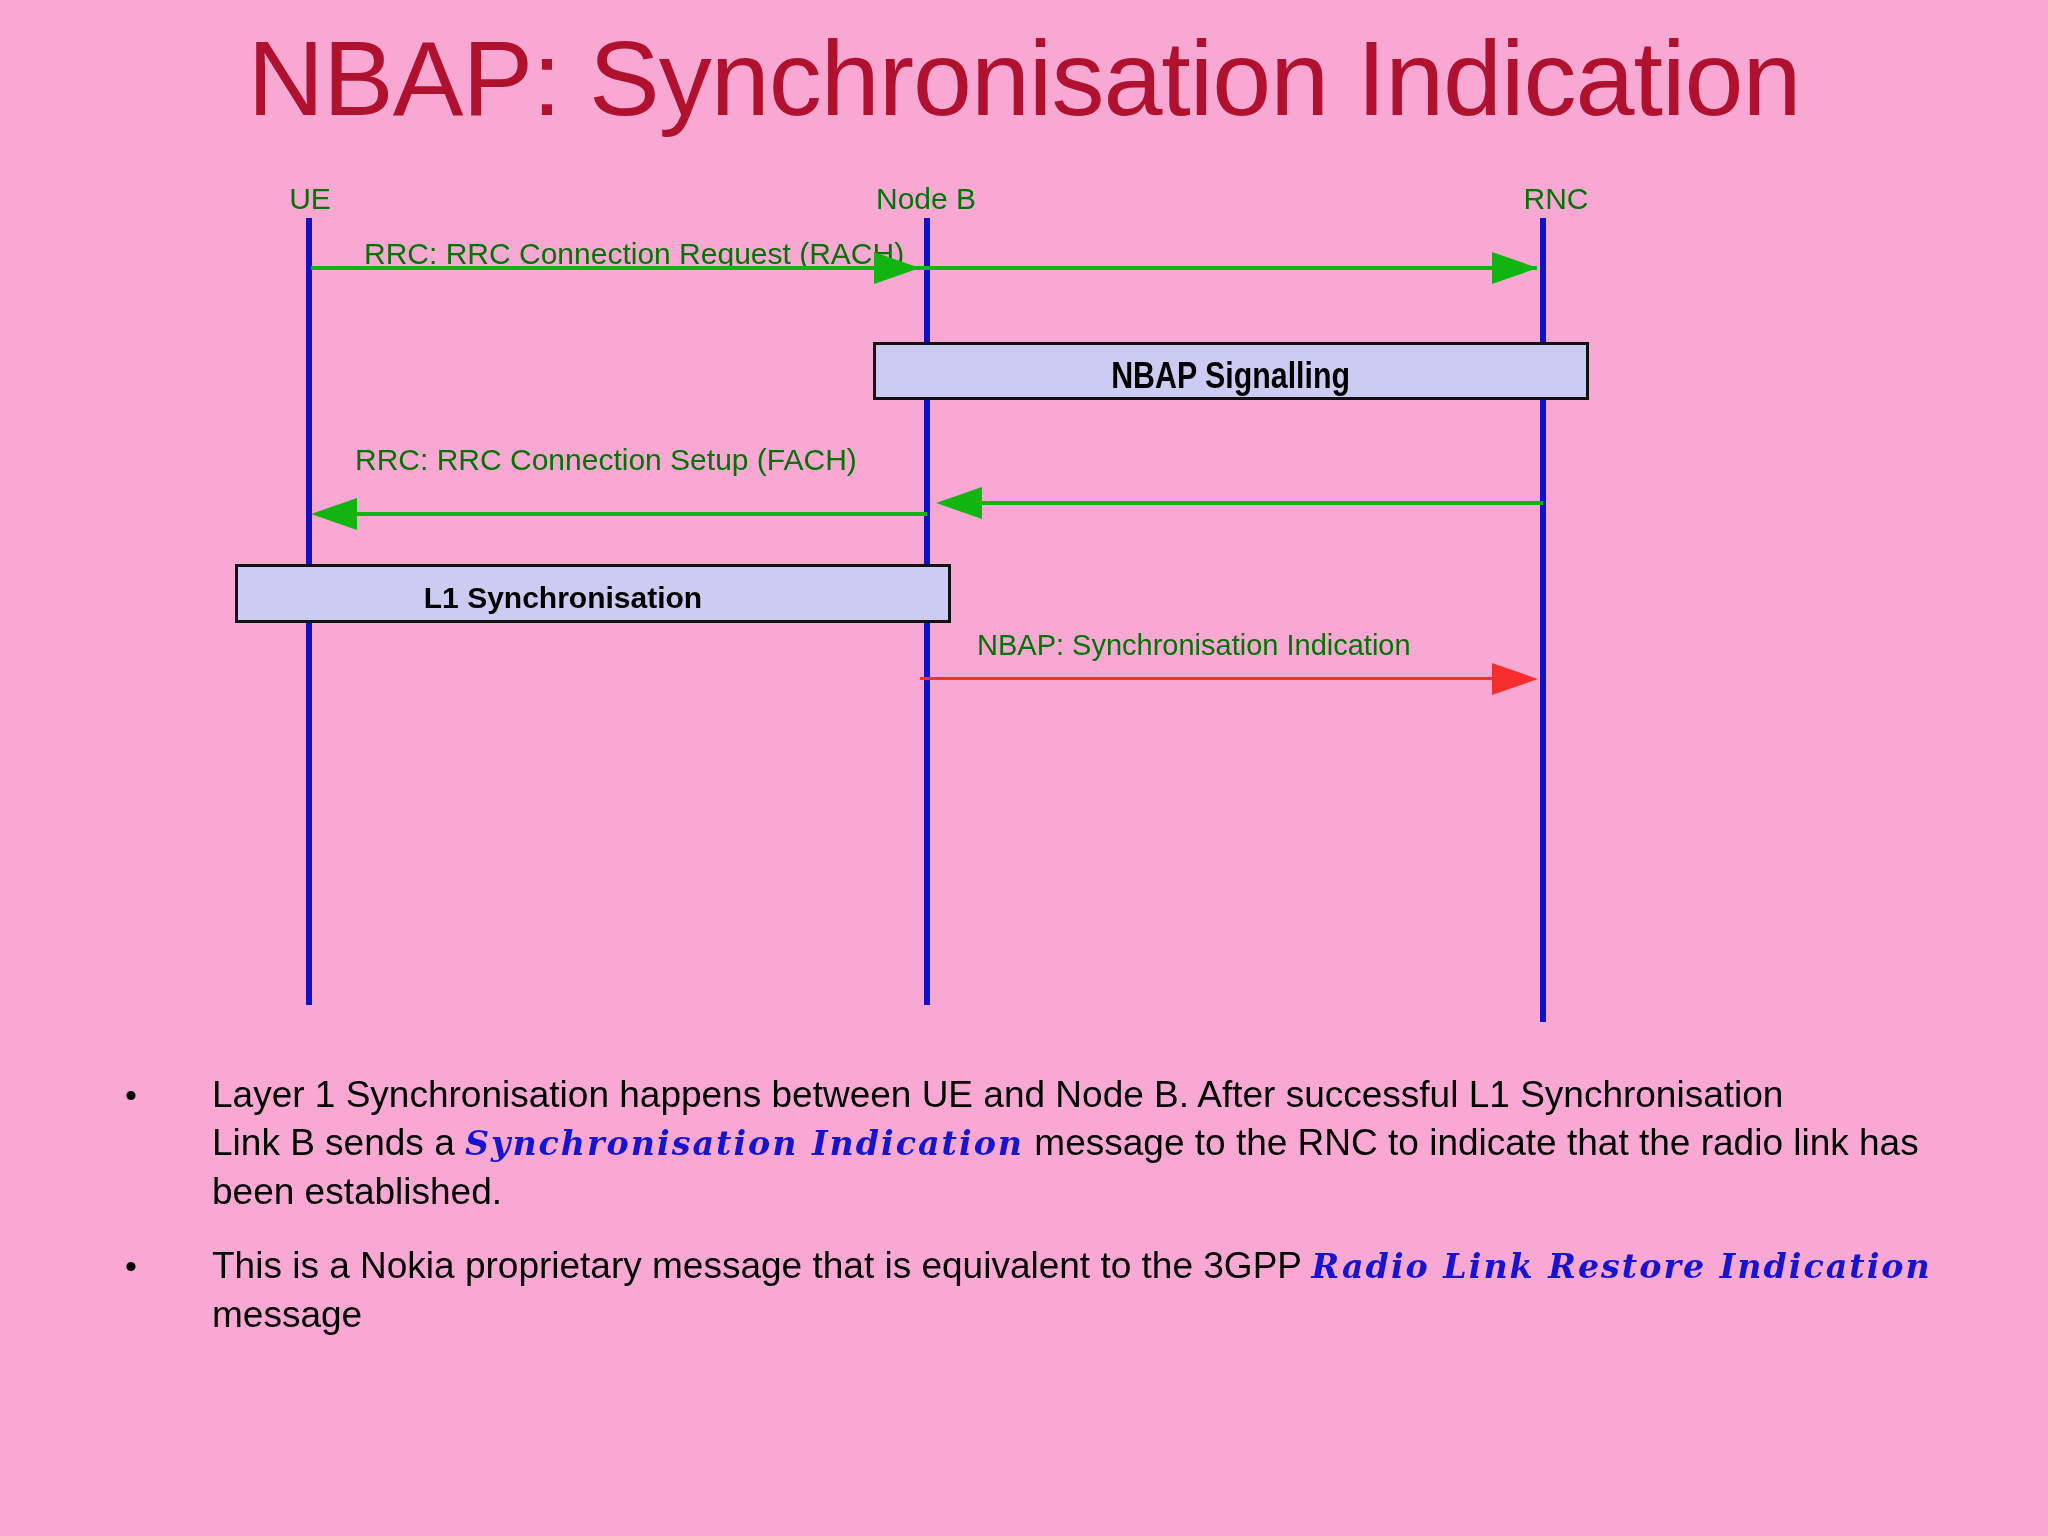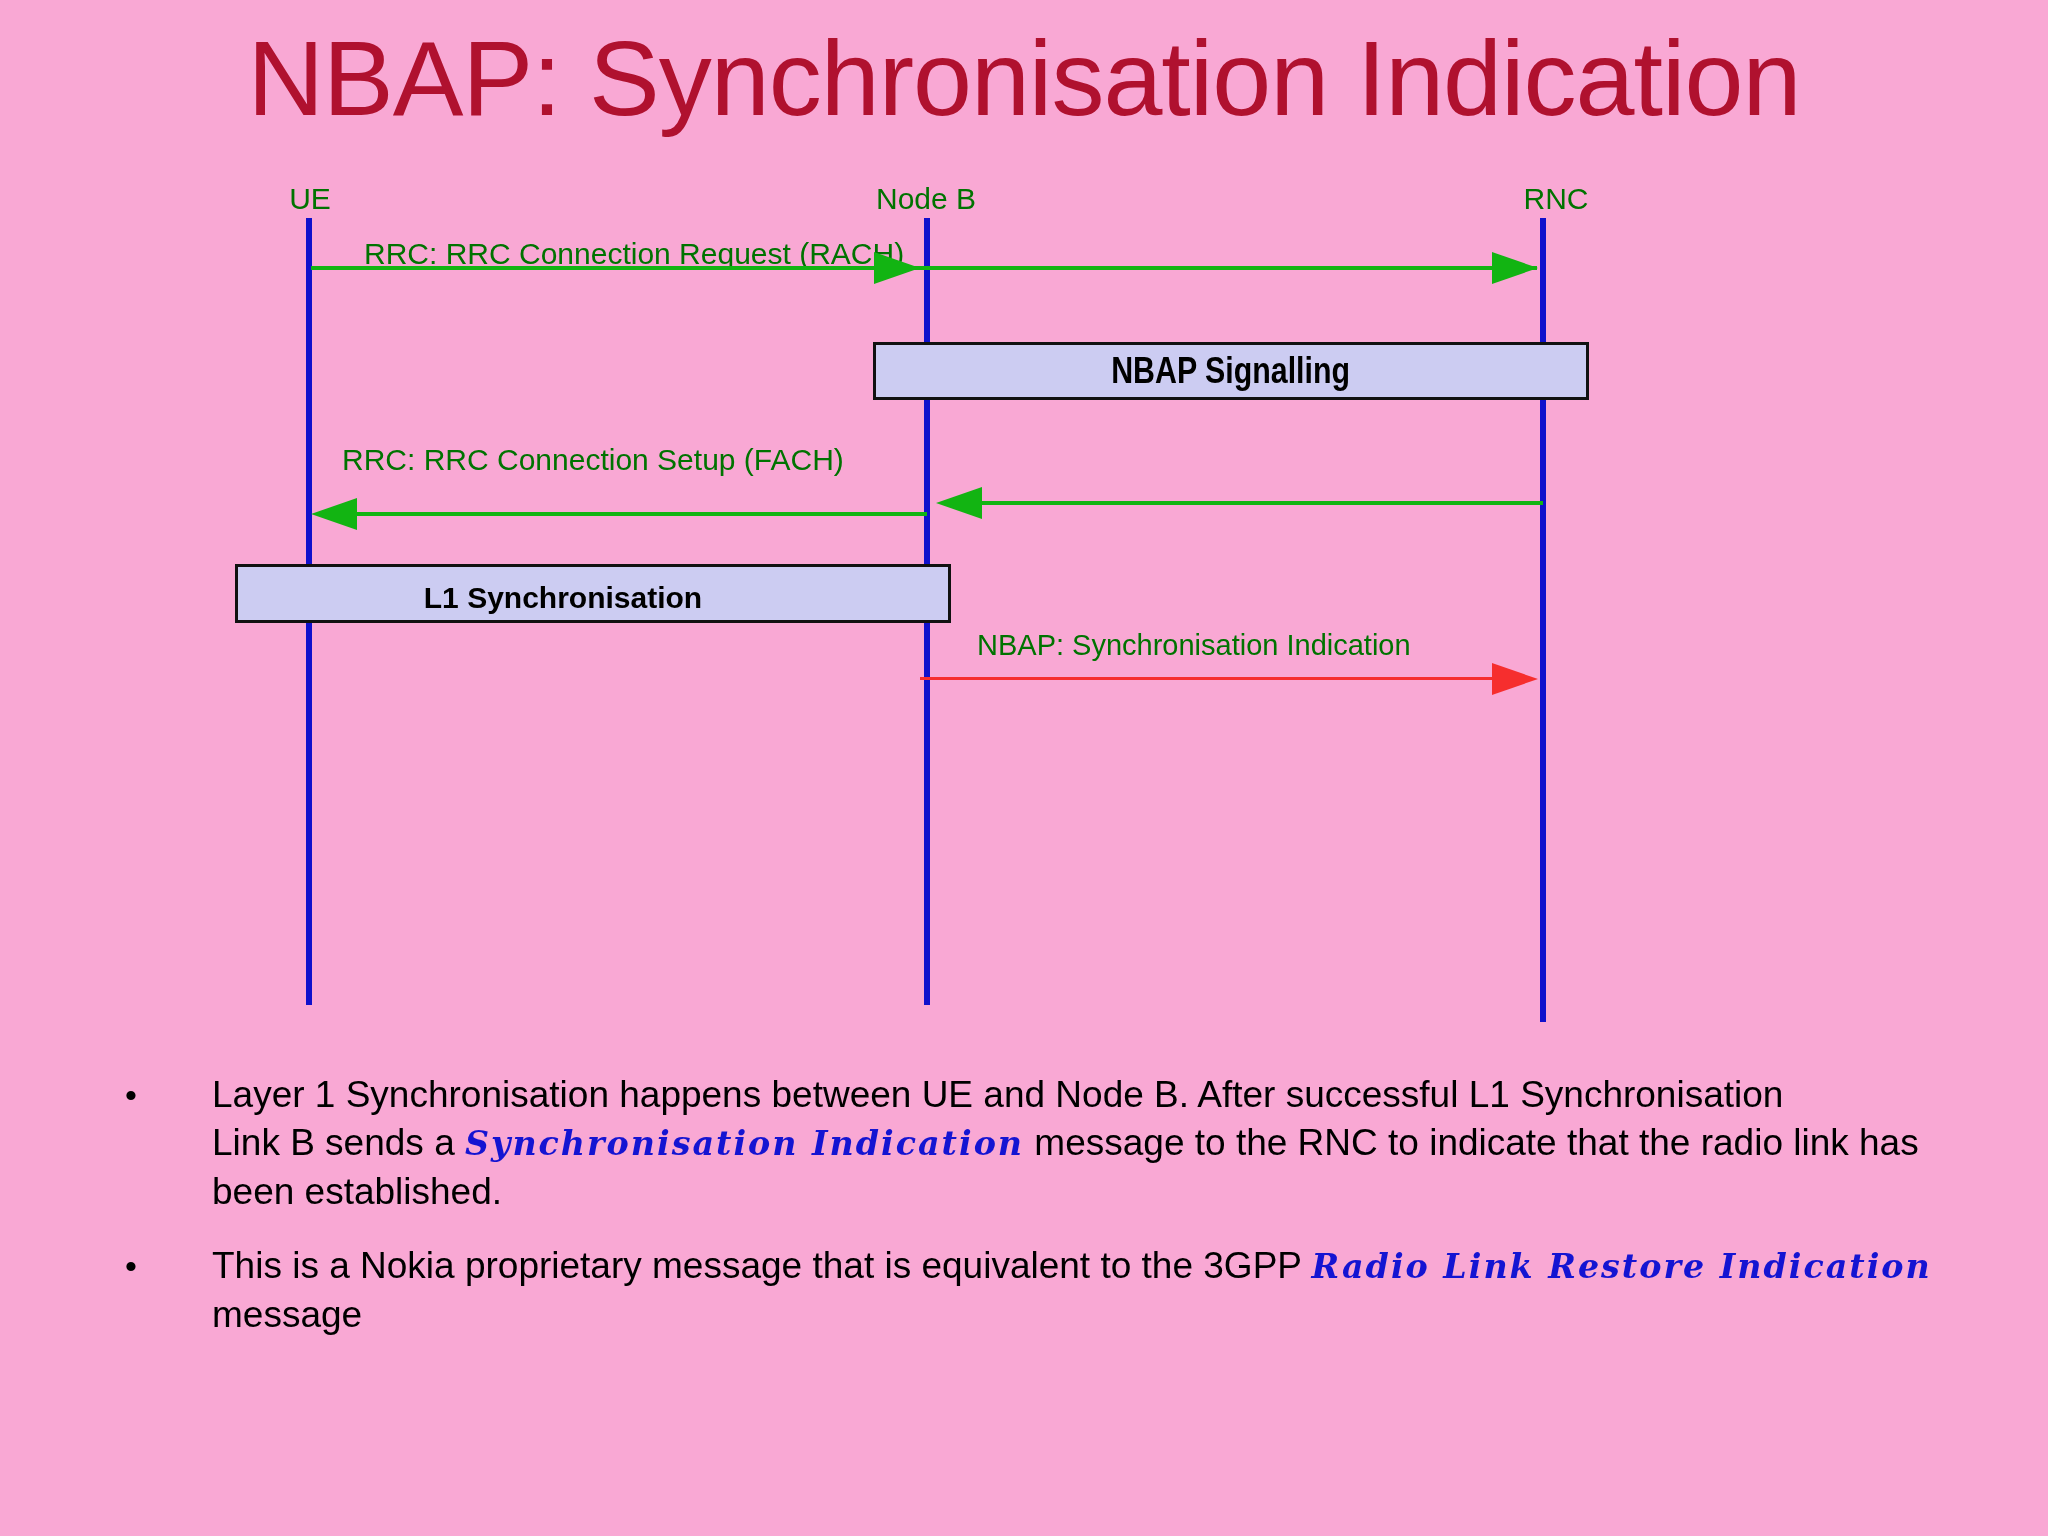--- a/index.html
+++ b/index.html
@@ -80,25 +80,25 @@
 
     <div class="lifeline" style="left:306px;top:218px;height:787px;"></div>
     <div class="lifeline" style="left:924px;top:218px;height:787px;"></div>
     <div class="lifeline" style="left:1540px;top:218px;height:804px;"></div>
 
     <div class="msg-label" style="left:364px;top:237px;">RRC: RRC Connection Request (RACH)</div>
     <div class="arrow-line green" style="left:311px;top:266px;width:1226px;"></div>
     <div class="head right green" style="left:874px;top:252px;"></div>
     <div class="head right green" style="left:1492px;top:252px;"></div>
 
-    <div class="overlay-box" id="nbap-box" style="left:873px;top:342px;width:716px;height:58px;">
+    <div class="overlay-box" id="nbap-box" style="left:873px;top:342px;width:716px;height:58px;align-items:flex-end;">
       <span class="box-label">NBAP Signalling</span>
     </div>
 
-    <div class="msg-label" style="left:342px;top:443px;text-align:center;">RRC: RRC Connection Setup (FACH)</div>
+    <div class="msg-label" style="left:355px;top:443px;text-align:center;">RRC: RRC Connection Setup (FACH)</div>
     <div class="arrow-line green" style="left:978px;top:501px;width:565px;"></div>
     <div class="head left green" style="left:936px;top:487px;"></div>
     <div class="arrow-line green" style="left:352px;top:512px;width:575px;"></div>
     <div class="head left green" style="left:311px;top:498px;"></div>
 
     <div class="overlay-box" id="l1-box" style="left:235px;top:564px;width:716px;height:59px;">
       <span class="box-label">L1 Synchronisation</span>
     </div>
 
     <div class="msg-label" style="left:977px;top:630px;font-size:29px;">NBAP: Synchronisation Indication</div>

